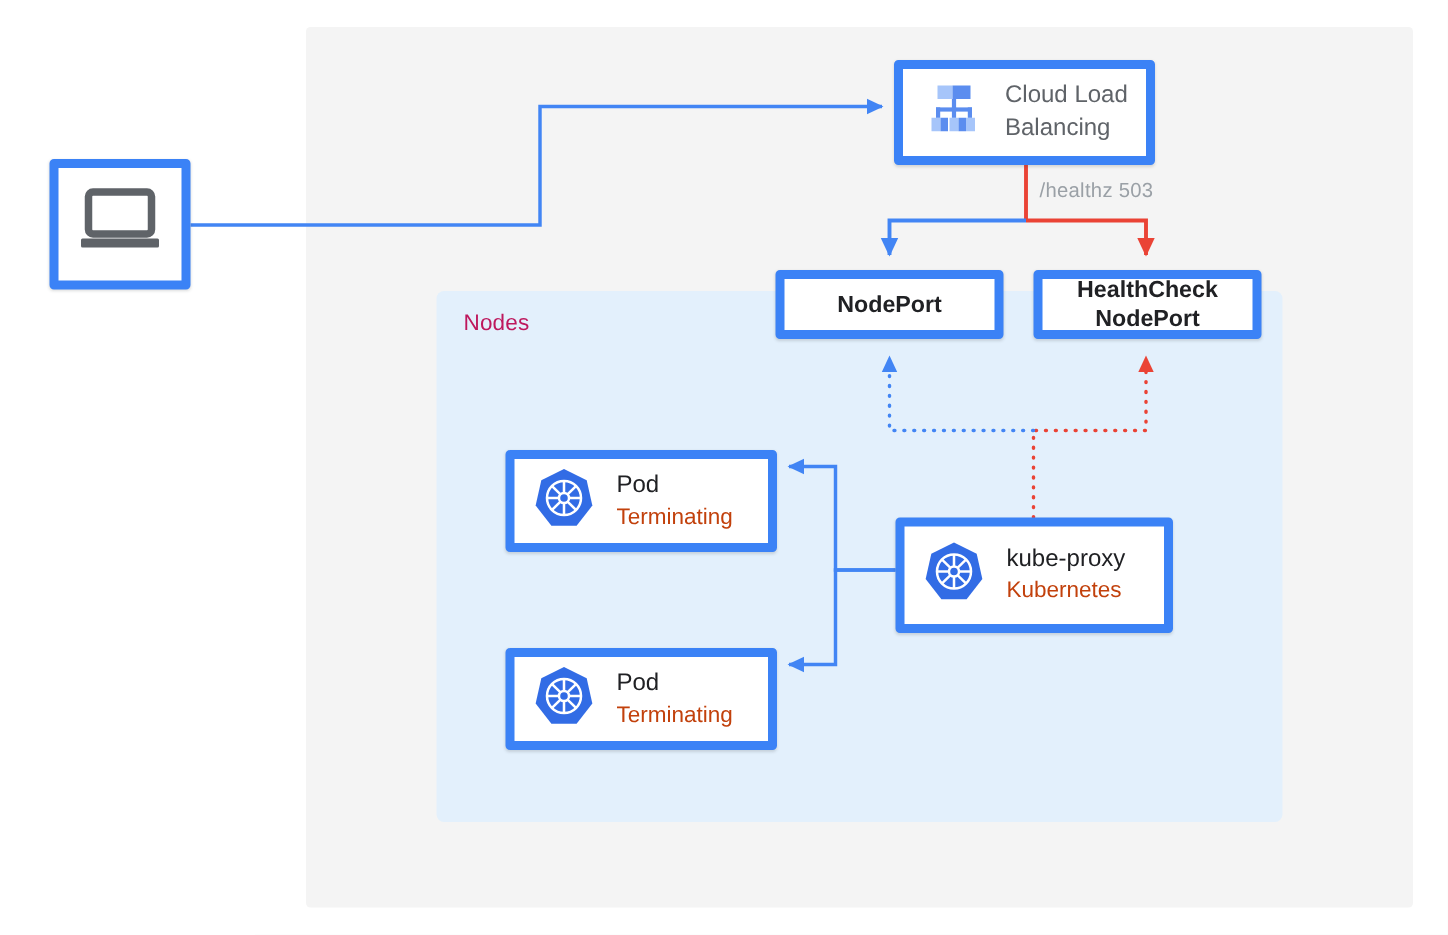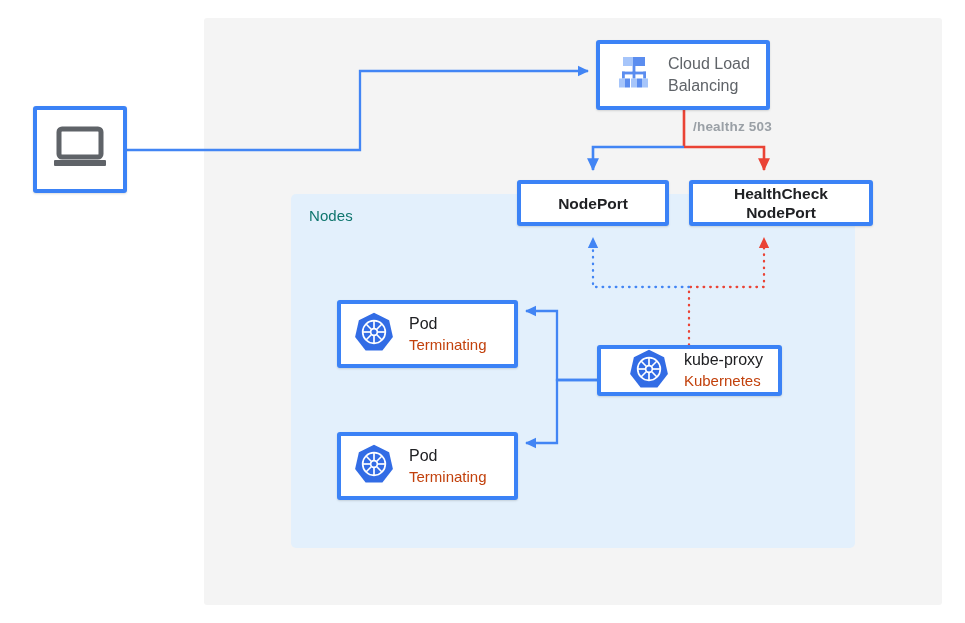--- a/index.html
+++ b/index.html
@@ -36,29 +36,29 @@
     width: 564px;
     height: 354px;
     background: #e3f0fc;
     border-radius: 5px;
   }
   .nodes-label {
     position: absolute;
     left: 309px;
     top: 207px;
     font-size: 15px;
-    color: #0f766e;
+    color: #be185d;
     letter-spacing: 0.1px;
   }
 
   
   .card {
     position: absolute;
     background: #ffffff;
-    border: 4px solid #3b82f6;
+    border: 6px solid #3b82f6;
     border-radius: 3px;
     box-shadow: 0 1px 2px rgba(60,64,67,0.18);
     box-sizing: border-box;
   }
 
   
   .client-card {
     left: 33px;
     top: 106px;
     width: 94px;
@@ -92,21 +92,21 @@
     top: 180px;
     width: 152px;
     height: 46px;
     display: flex;
     align-items: center;
     justify-content: center;
   }
   .hcnp-card {
     left: 689px;
     top: 180px;
-    width: 184px;
+    width: 152px;
     height: 46px;
     display: flex;
     align-items: center;
     justify-content: center;
   }
   .np-label {
     font-size: 15.5px;
     font-weight: bold;
     color: #202124;
     text-align: center;
@@ -125,25 +125,24 @@
     margin-top: 23px;
   }
   .pod-card.pod-1 { top: 277px; }
   .pod-card.pod-2 { top: 409px; }
 
   
   .kp-card {
     left: 597px;
     top: 345px;
     width: 185px;
-    height: 51px;
+    height: 77px;
     display: flex;
     align-items: center;
     padding-left: 12px;
-    justify-content: center;
   }
 
   .entity-text { margin-left: 14px; }
   .entity-title {
     font-size: 16px;
     color: #202124;
     line-height: 20px;
   }
   .entity-sub {
     font-size: 15px;
@@ -159,21 +158,21 @@
     width: 965px;
     height: 623px;
     pointer-events: none;
   }
 
   .healthz-label {
     position: absolute;
     left: 693px;
     top: 119px;
     font-size: 13.5px;
-    font-weight: bold;
+    font-weight: normal;
     color: #9aa0a6;
     letter-spacing: 0.2px;
   }
 </style>
 </head>
 <body>
 
 <div id="canvas">
 
   <div class="panel-outer"></div>

